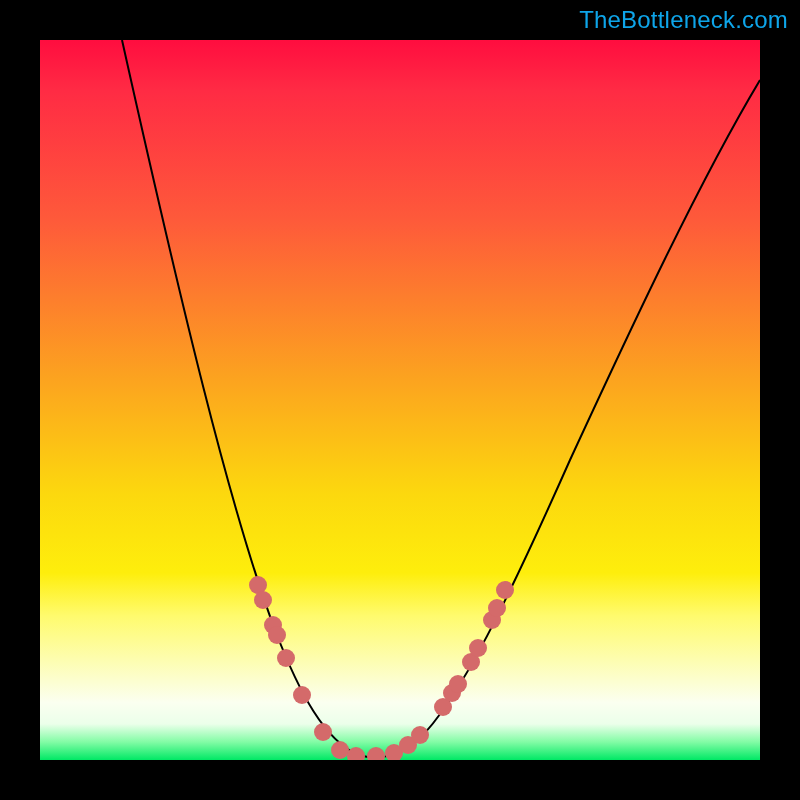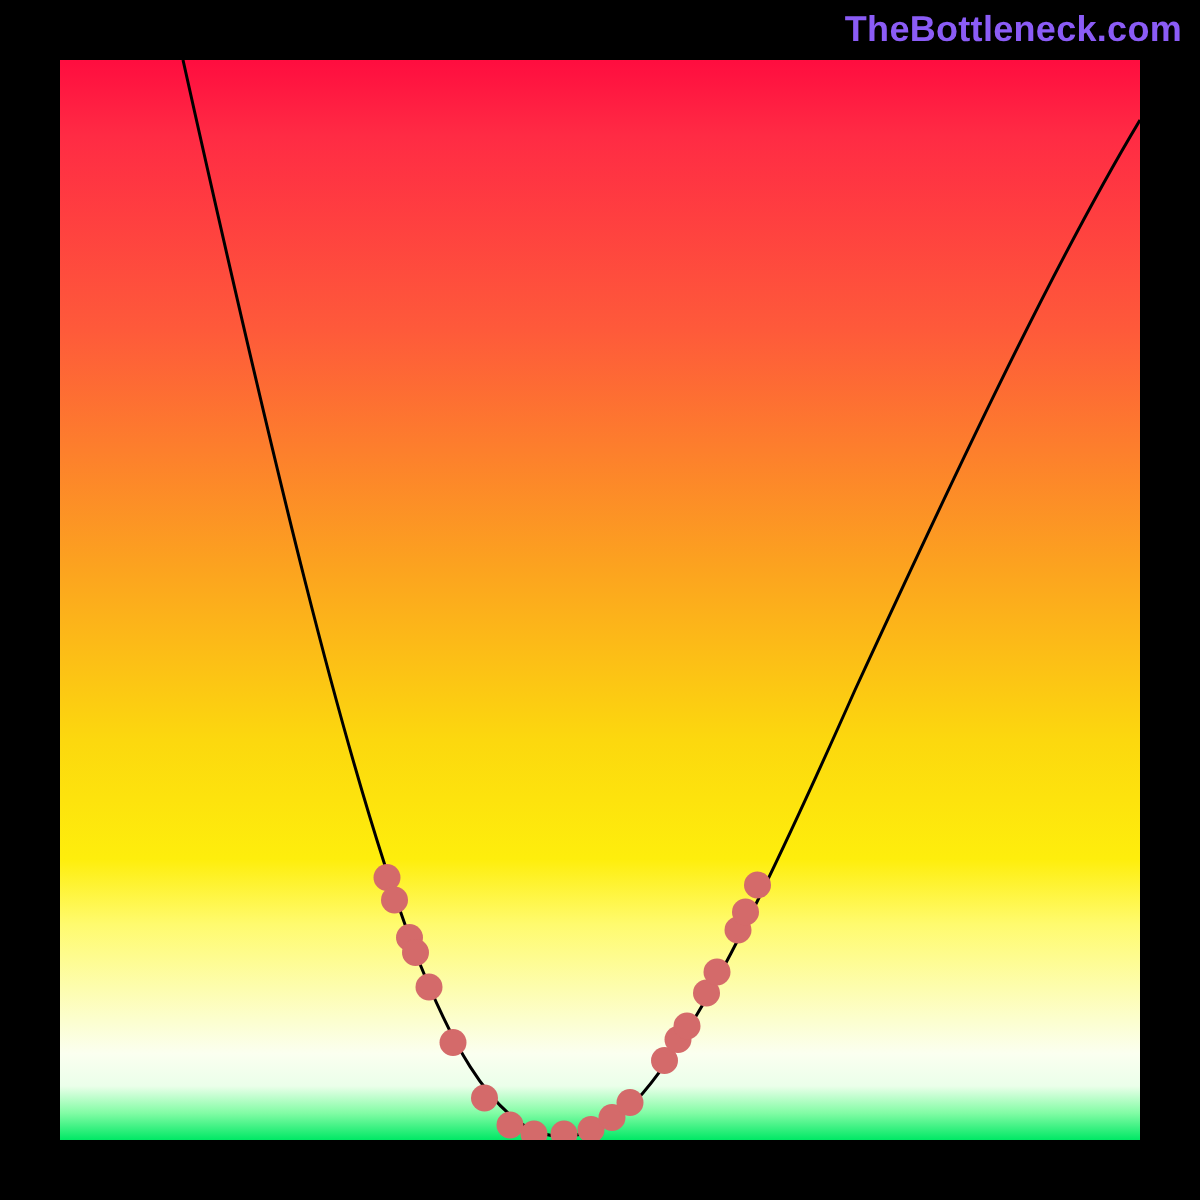--- a/index.html
+++ b/index.html
@@ -14,23 +14,23 @@
   .outer {
     position: relative;
     width: 800px;
     height: 800px;
     background: #000;
   }
   .watermark {
     position: absolute;
     top: 6px;
     right: 12px;
-    color: #8b5cf6;
+    color: #0ea5e9;
     font-size: 24px;
-    font-weight: 700;
+    font-weight: 400;
     letter-spacing: 0.2px;
     z-index: 5;
   }
   .plot {
     position: absolute;
     left: 40px;
     top: 40px;
     width: 720px;
     height: 720px;
     

